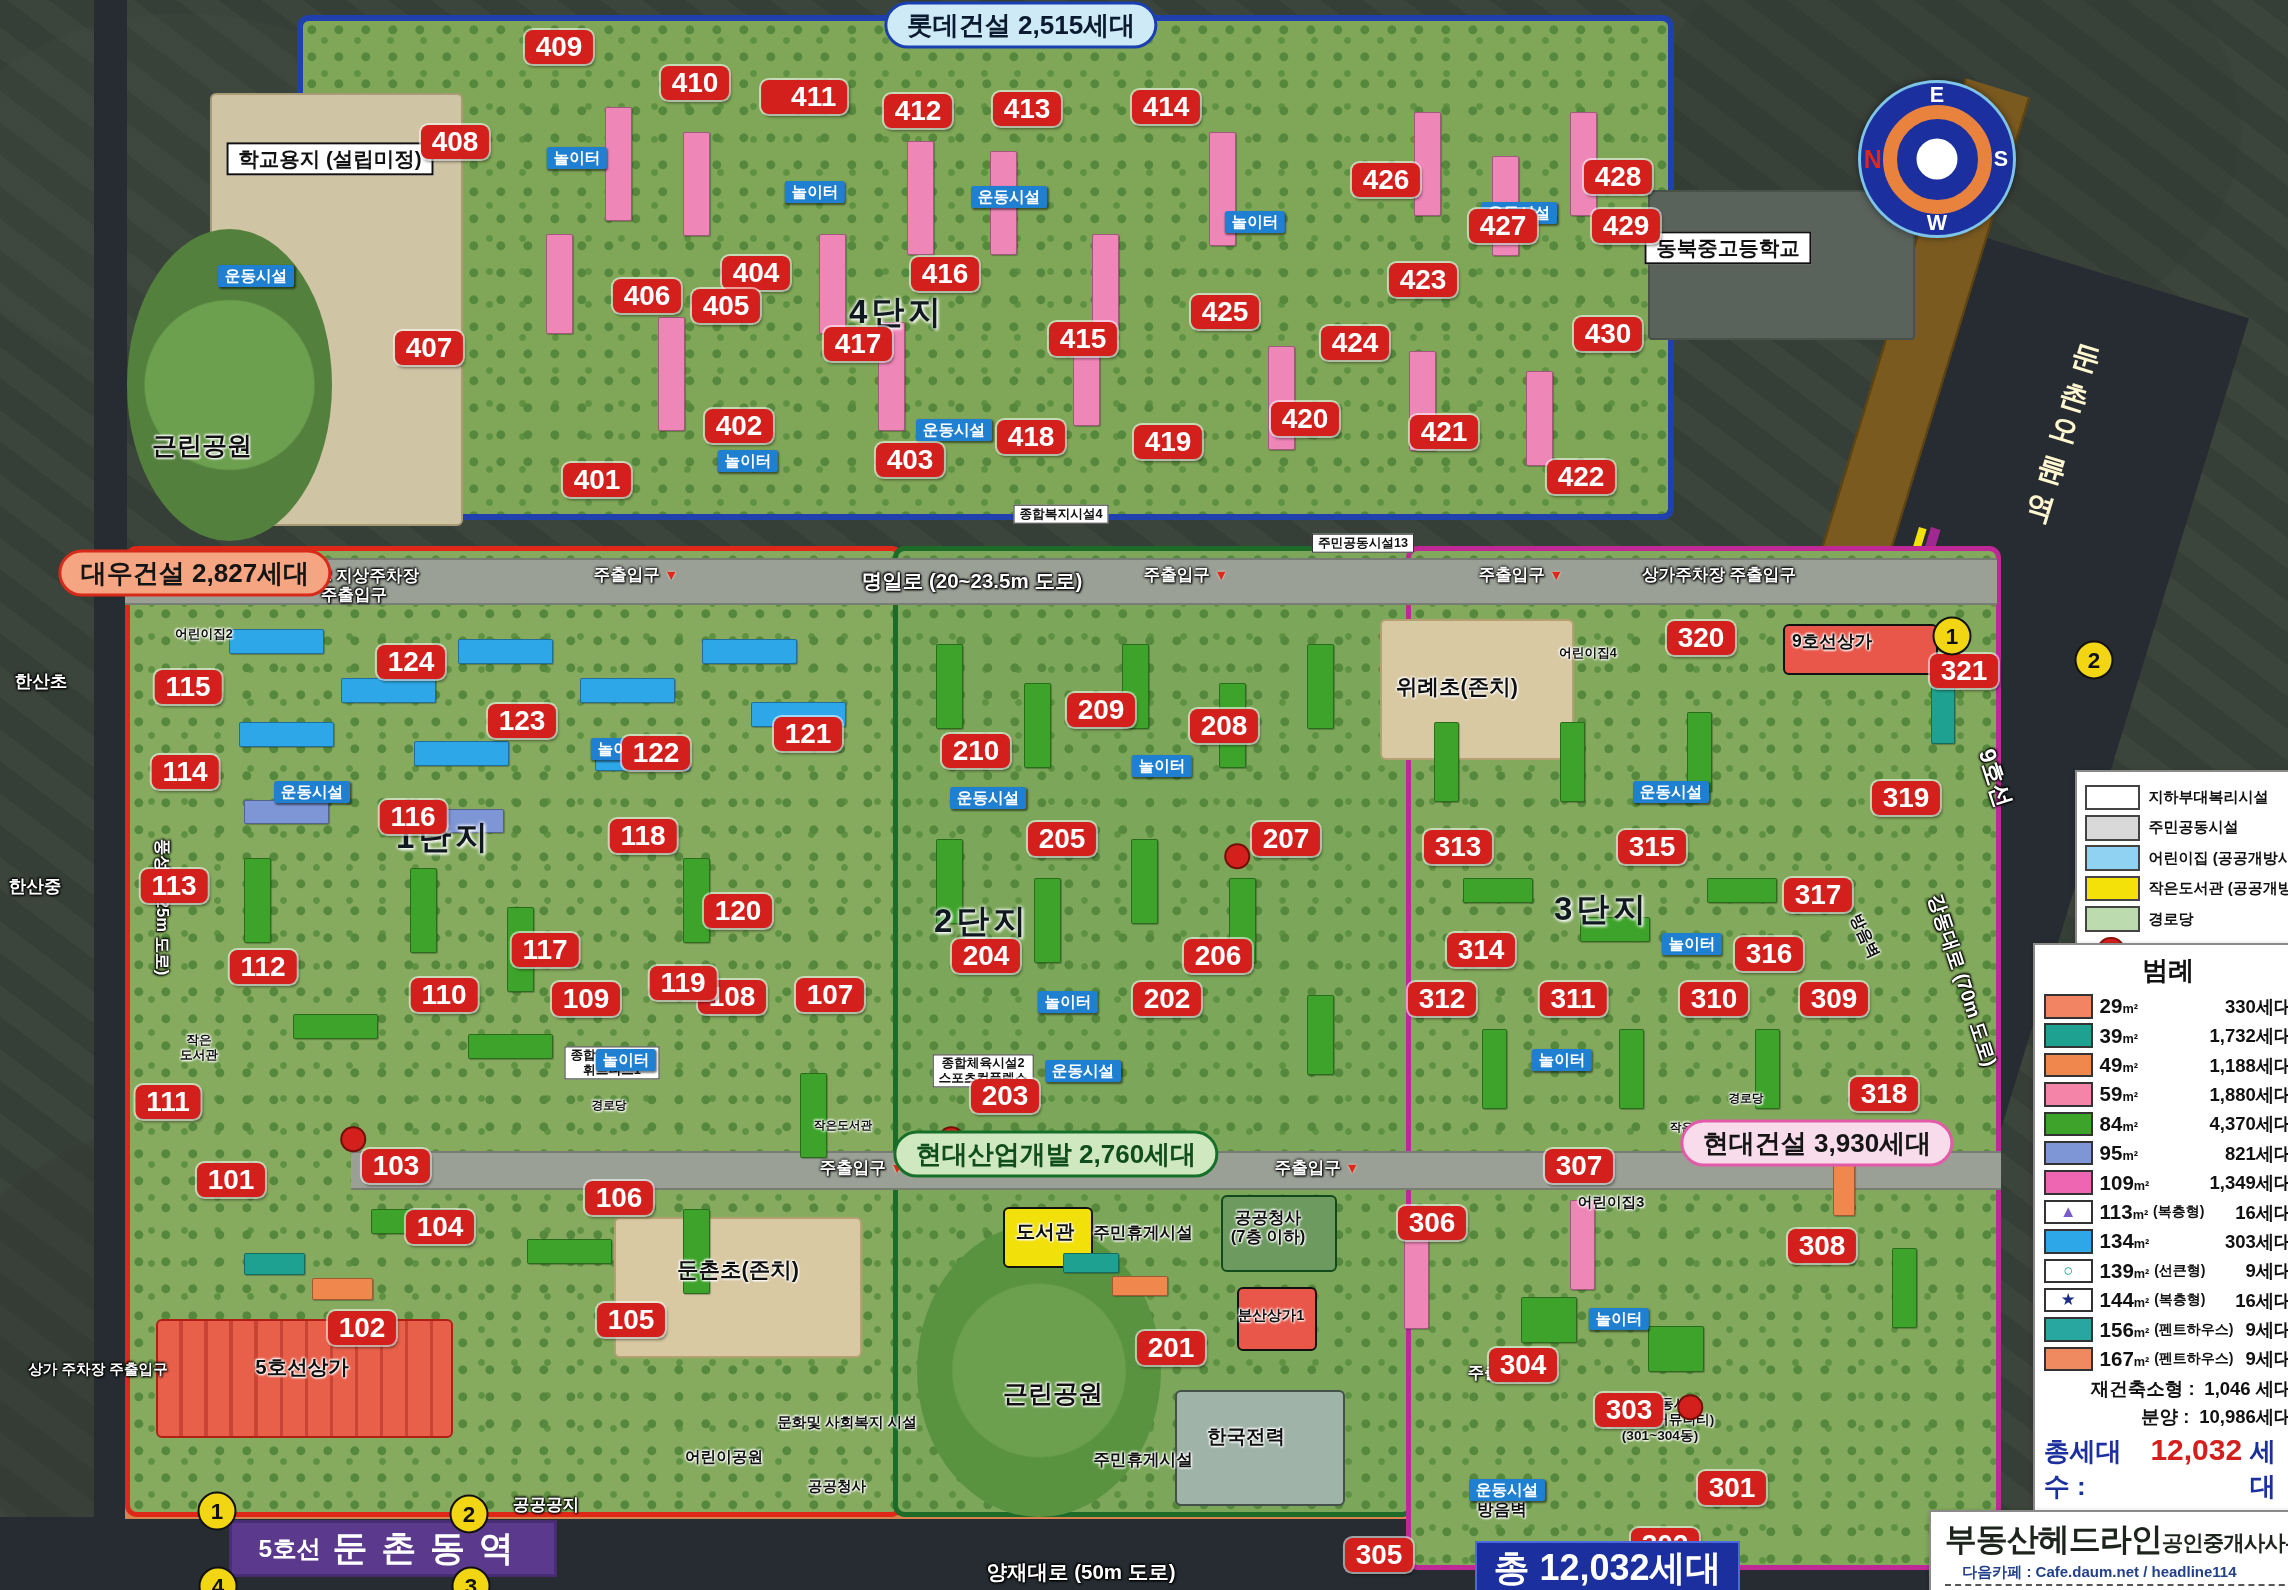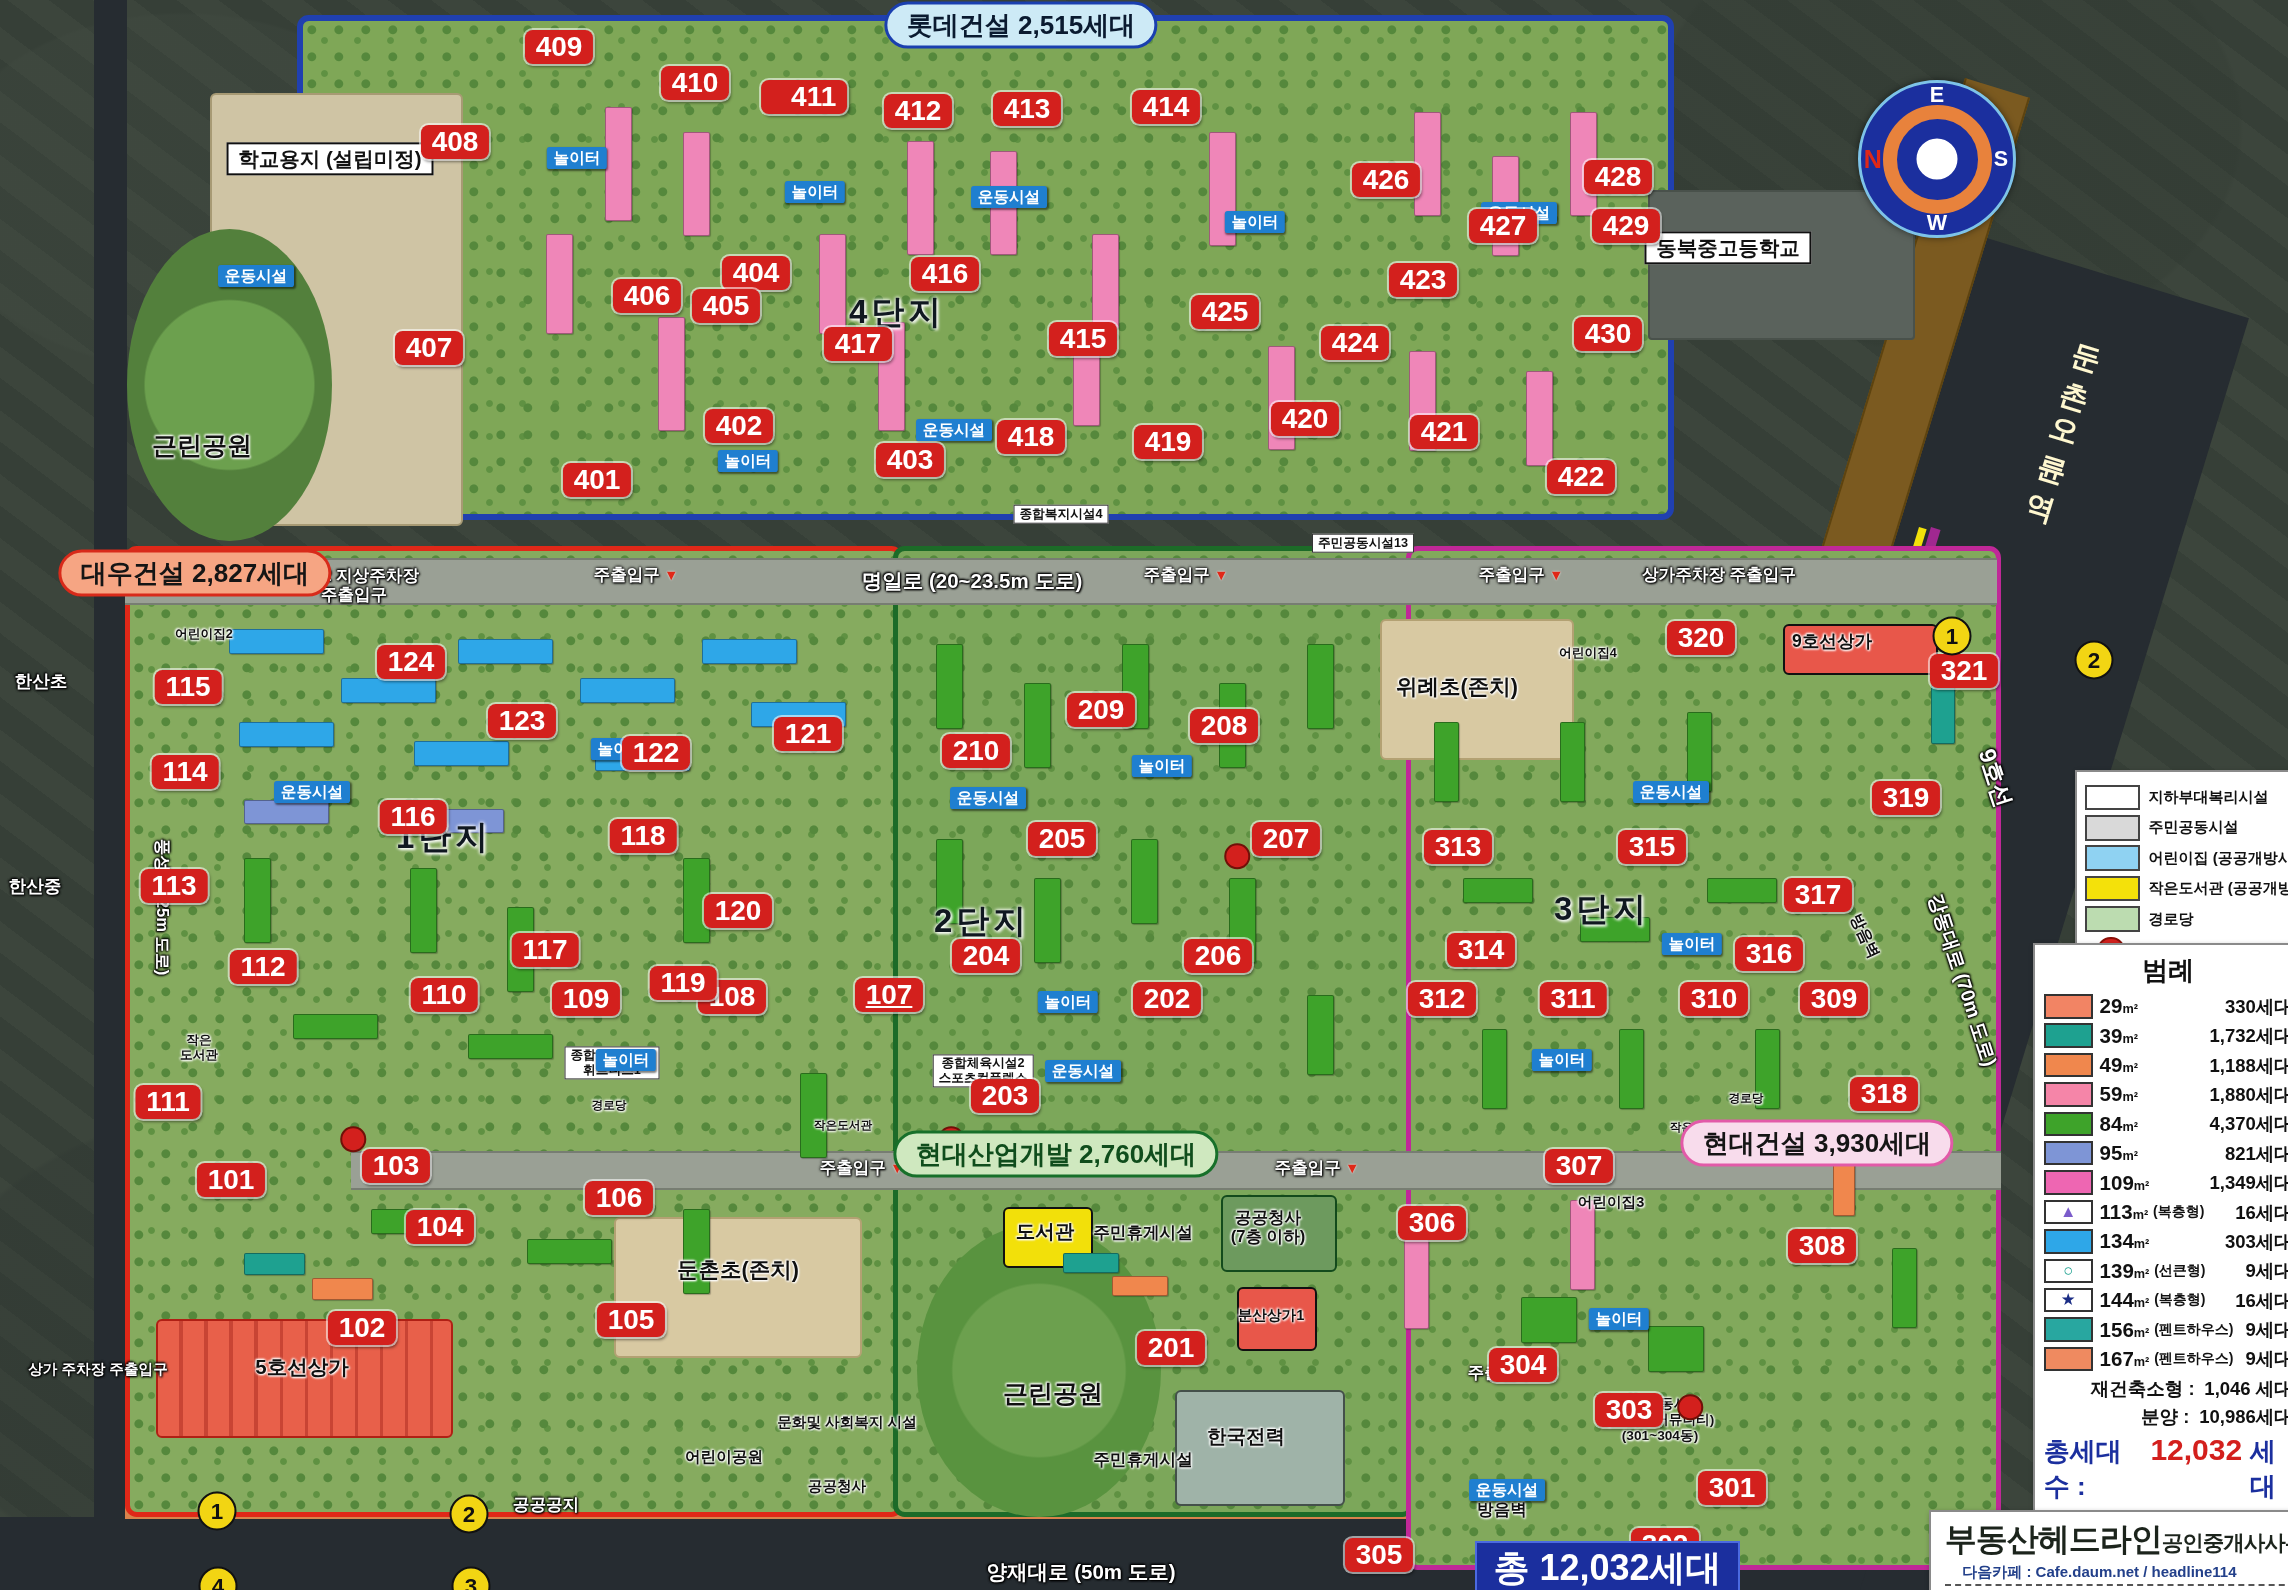--- a/index.html
+++ b/index.html
@@ -149,20 +149,24 @@
     <div class="ring"></div>
     <div class="hub"></div>
     <div class="pt" style="left:50%;top:11.7px;">E</div>
     <div class="pt" style="left:140px;top:50%;">S</div>
     <div class="pt" style="left:50%;top:140px;">W</div>
     <div class="pt n" style="left:11.7px;top:50%;">N</div>
   </div>
 
   <div class="vtext" style="left:2068px;top:419px;font-size:29px;">둔촌오륜역</div>
 
+  <div id="line5">
+    <span class="l5">5호선</span>
+    <span class="st">둔촌동역</span>
+  </div>
 
   <div id="total-badge">
     <span>총 12,032세대</span>
   </div>
 
   <div id="fac-legend" class="panel">
       <div class="fac-row">
         <div class="fac-sw" style="background: rgb(255, 255, 255);"></div>
         <div class="fac-lb">지하부대복리시설</div>
       </div>
@@ -467,21 +471,21 @@
     <div class="badge" style="left: 1503px; top: 226px; transform: translate(-50%, -50%);">427</div>
     <div class="badge" style="left: 1618px; top: 177px; transform: translate(-50%, -50%);">428</div>
     <div class="badge" style="left: 1626px; top: 226px; transform: translate(-50%, -50%);">429</div>
     <div class="badge" style="left: 1608px; top: 334px; transform: translate(-50%, -50%);">430</div>
     <div class="badge" style="left: 231px; top: 1180px; transform: translate(-50%, -50%);">101</div>
     <div class="badge" style="left: 362px; top: 1328px; transform: translate(-50%, -50%);">102</div>
     <div class="badge" style="left: 352px; top: 1166px; transform: translate(-50%, -50%); margin-left: 44px;">103</div>
     <div class="badge" style="left: 440px; top: 1227px; transform: translate(-50%, -50%);">104</div>
     <div class="badge" style="left: 631px; top: 1320px; transform: translate(-50%, -50%);">105</div>
     <div class="badge" style="left: 619px; top: 1198px; transform: translate(-50%, -50%);">106</div>
-    <div class="badge" style="left: 889px; top: 995px; transform: translate(-50%, -50%); text-decoration: underline;">107</div>
+    <div class="badge" style="left: 830px; top: 995px; transform: translate(-50%, -50%);">107</div>
     <div class="badge" style="left: 732px; top: 997px; transform: translate(-50%, -50%);">108</div>
     <div class="badge" style="left: 586px; top: 999px; transform: translate(-50%, -50%);">109</div>
     <div class="badge" style="left: 444px; top: 995px; transform: translate(-50%, -50%);">110</div>
     <div class="badge" style="left: 168px; top: 1102px; transform: translate(-50%, -50%);">111</div>
     <div class="badge" style="left: 263px; top: 967px; transform: translate(-50%, -50%);">112</div>
     <div class="badge" style="left: 174px; top: 886px; transform: translate(-50%, -50%);">113</div>
     <div class="badge" style="left: 185px; top: 772px; transform: translate(-50%, -50%);">114</div>
     <div class="badge" style="left: 188px; top: 687px; transform: translate(-50%, -50%);">115</div>
     <div class="badge" style="left: 413px; top: 817px; transform: translate(-50%, -50%);">116</div>
     <div class="badge" style="left: 545px; top: 950px; transform: translate(-50%, -50%);">117</div>

